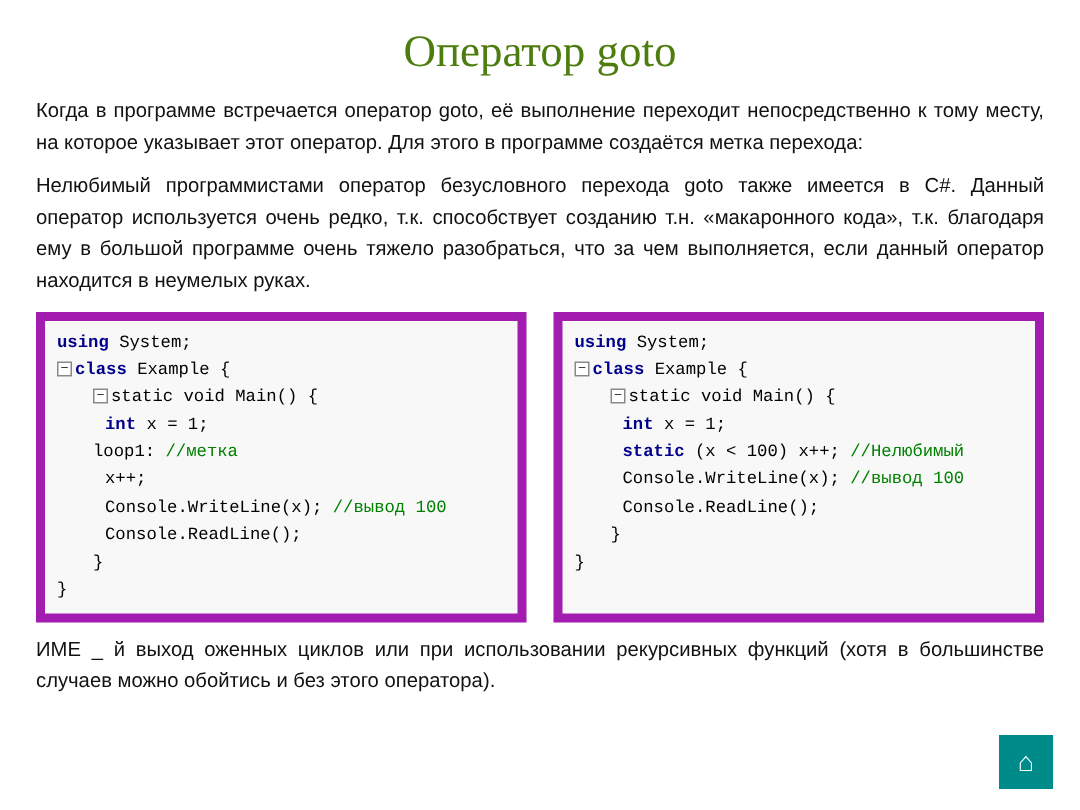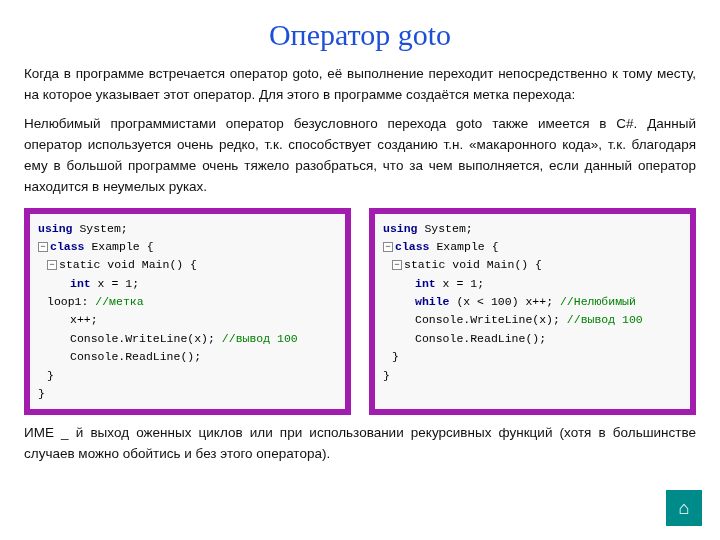--- a/index.html
+++ b/index.html
@@ -15,21 +15,21 @@
       min-height: 540px;
       background: #fff;
       padding: 18px 24px 16px 24px;
       position: relative;
     }
     .title {
       text-align: center;
       font-size: 30px;
       font-family: 'Times New Roman', serif;
       font-weight: normal;
-      color: #1d4ed8;
+      color: #4d7c0f;
       margin-bottom: 12px;
     }
     .intro-text {
       font-size: 13.5px;
       text-align: justify;
       color: #111;
       line-height: 1.55;
       margin-bottom: 8px;
     }
     .code-area {
@@ -56,21 +56,21 @@
       background: #fff;
       border: 1px solid #888;
       font-size: 9px;
       line-height: 9px;
       text-align: center;
       color: #333;
       cursor: pointer;
       margin-right: 2px;
       vertical-align: middle;
     }
-    .indent1 { margin-left: 9px; }
+    .indent1 { margin-left: 24px; }
     .indent2 { margin-left: 32px; }
     .code-line { white-space: nowrap; }
     .bottom-text {
       font-size: 13.5px;
       text-align: justify;
       color: #111;
       line-height: 1.55;
       margin-top: 6px;
     }
     .home-btn {
@@ -114,21 +114,21 @@
       <div class="code-line indent2">Console.ReadLine();</div>
       <div class="code-line indent1">}</div>
       <div class="code-line">}</div>
     </div>
 
     <div class="code-block">
       <div class="code-line"><span class="kw">using</span> System;</div>
       <div class="code-line"><span class="minus-btn">−</span><span class="kw">class</span> Example {</div>
       <div class="code-line indent1"><span class="minus-btn">−</span>static void Main() {</div>
       <div class="code-line indent2"><span class="kw">int</span> x = 1;</div>
-      <div class="code-line indent2"><span class="kw">while</span> (x &lt; 100) x++; <span class="cm">//Нелюбимый</span></div>
+      <div class="code-line indent2"><span class="kw">static</span> (x &lt; 100) x++; <span class="cm">//Нелюбимый</span></div>
       <div class="code-line indent2">Console.WriteLine(x); <span class="cm">//вывод 100</span></div>
       <div class="code-line indent2">Console.ReadLine();</div>
       <div class="code-line indent1">}</div>
       <div class="code-line">}</div>
     </div>
   </div>
 
   <p class="bottom-text">ИМЕ   _                          й выход оженных циклов или при использовании рекурсивных функций (хотя в большинстве случаев можно обойтись и без этого оператора).</p>
 
   <div class="home-btn">

